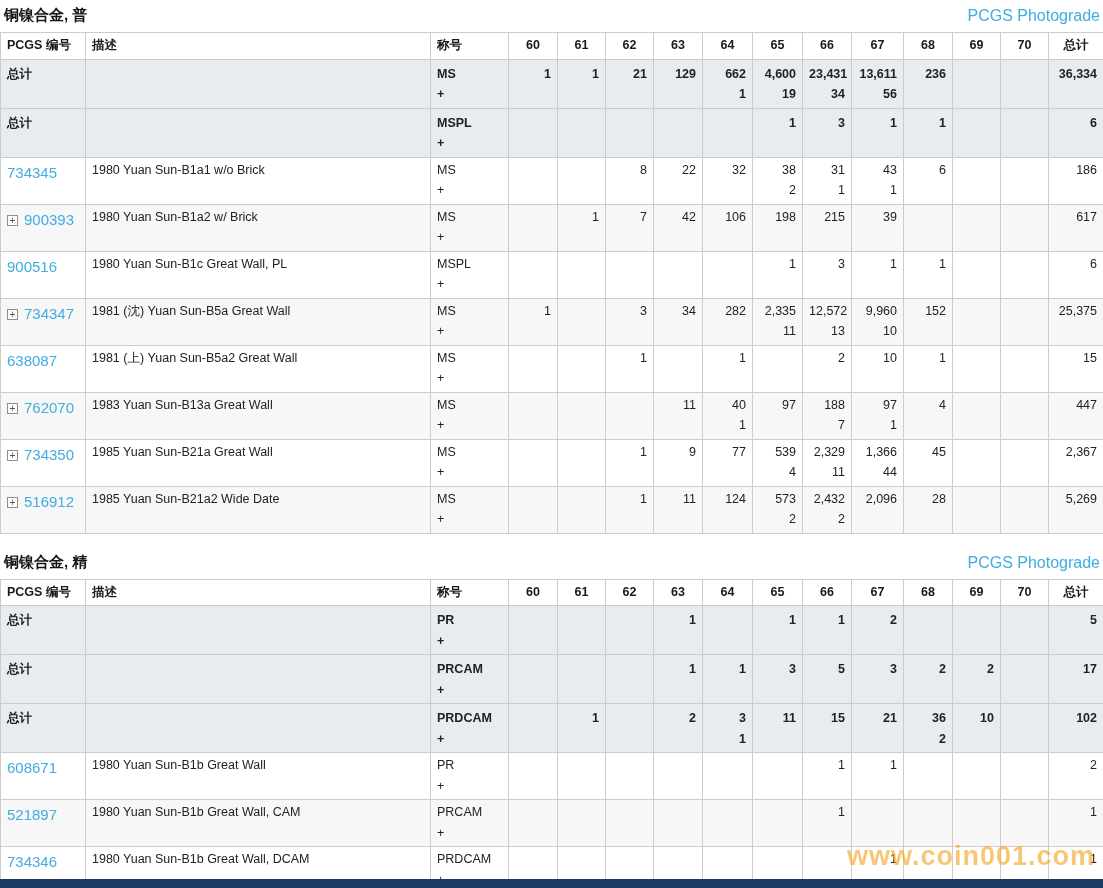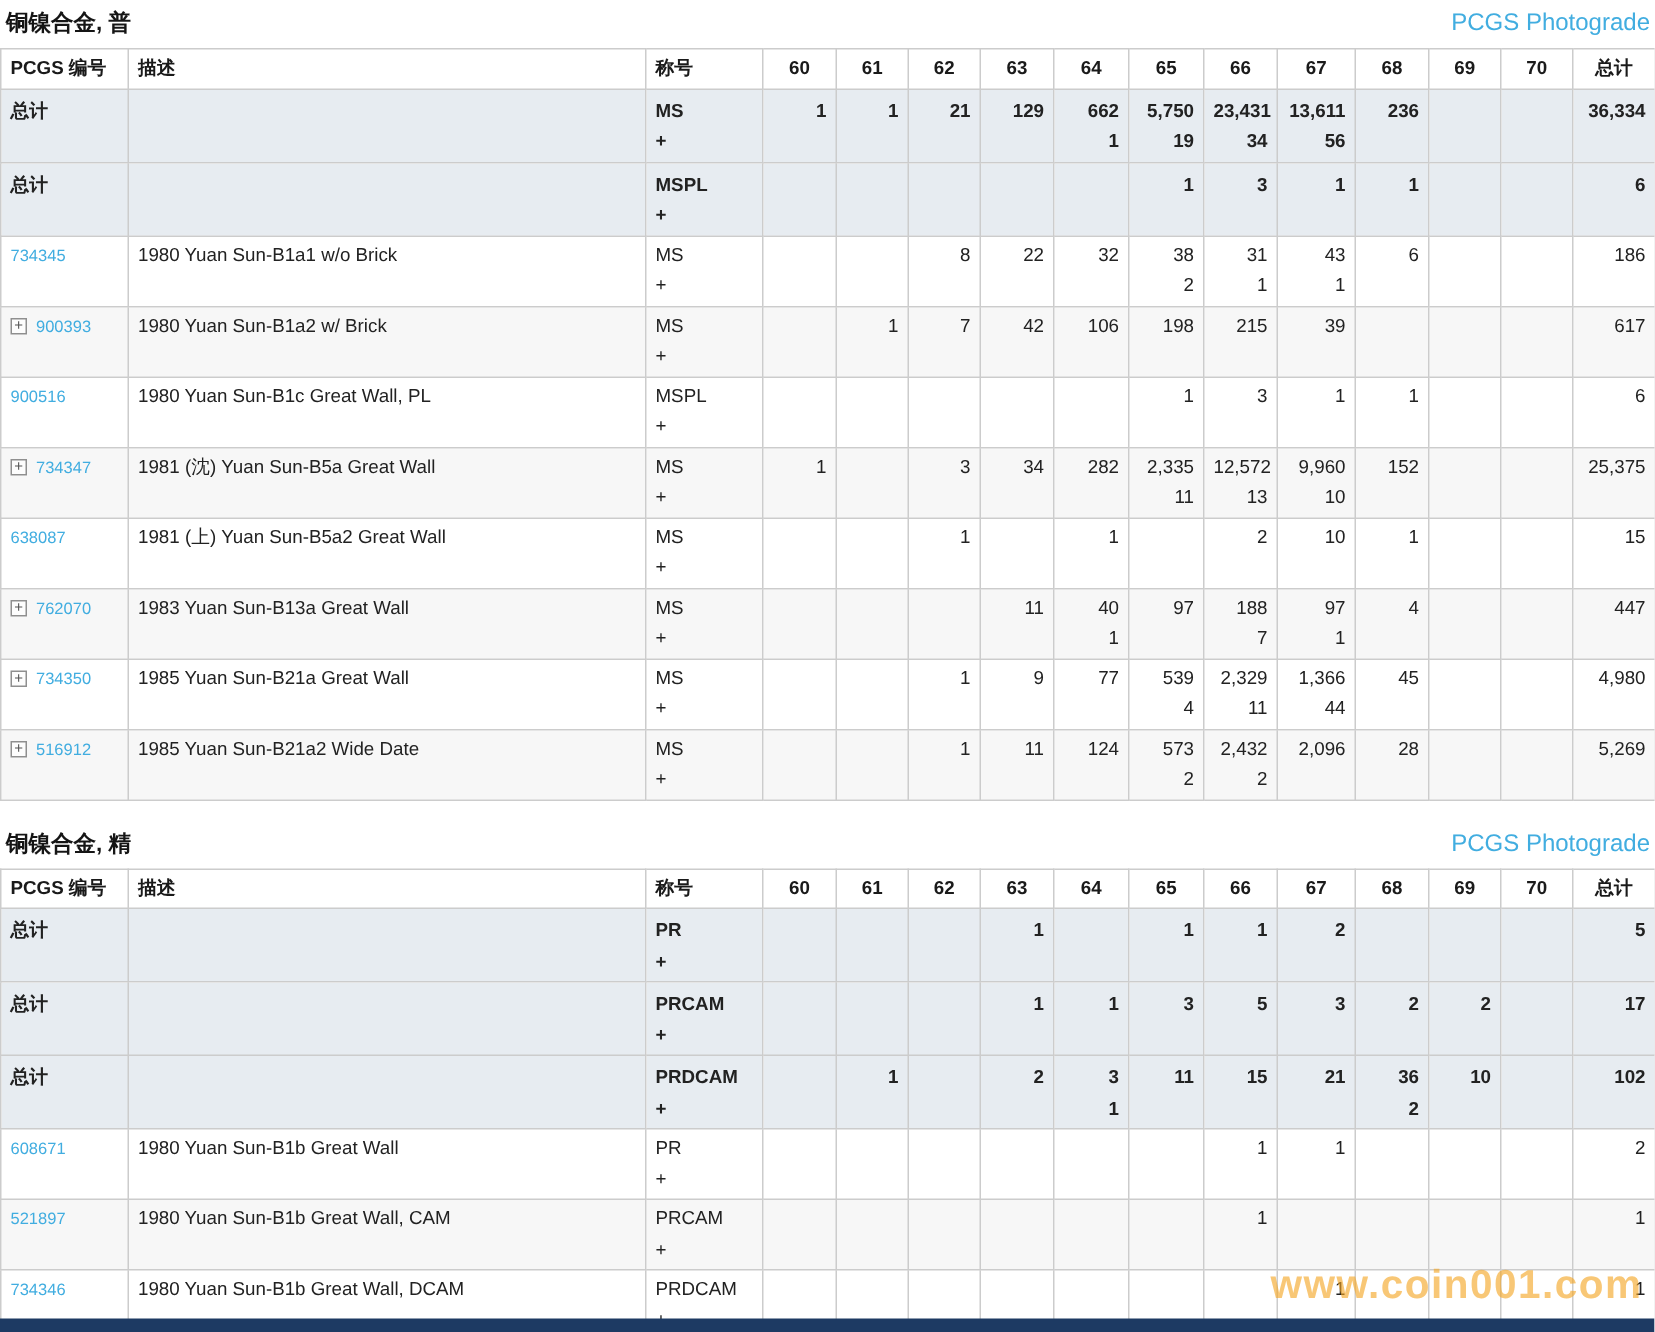--- a/index.html
+++ b/index.html
@@ -32,21 +32,21 @@
   }
   thead tr { height:24px;margin-top:48px; }
   th { font-weight:bold; text-align:left; padding:4px 6px; color:#1a1a1a; }
   th.num { text-align:center; }
   td.num { text-align:right; }
   tr.summary { background:var(--summary-bg,#e7ecf1); font-weight:bold; }
   tr.summary td { padding-top:6px; }
   tr.summary { height:47px; }
   tr.data { height:44px; background:#ffffff; }
   tr.data.alt { background:var(--alt-bg,#f7f7f7); }
-  a.pcgs-num { color:var(--link,#41ade0); text-decoration:none; cursor:pointer; font-size:11px; }
+  a.pcgs-num { color:var(--link,#41ade0); text-decoration:none; cursor:pointer; font-size:15px; }
   .exp {
     display:inline-flex; align-items:center; justify-content:center;
     width:11px; height:11px; border:1px solid #8f8f8f; background:#fdfdfd;
     font-size:10px; line-height:10px; color:#555; font-weight:normal;
     margin-right:6px; vertical-align:1px; cursor:pointer;
   }
   .plus-line { margin-top:3px; }
   .des-plus { margin-top:3px; }
   section.tbl2 { margin-top:13px; }
   .watermark {
@@ -125,21 +125,21 @@
               <div>21</div>
             </td>
             <td class="num">
               <div>129</div>
             </td>
             <td class="num">
               <div>662</div>
               <div class="plus-line">1</div>
             </td>
             <td class="num">
-              <div>5,750</div>
+              <div>4,600</div>
               <div class="plus-line">19</div>
             </td>
             <td class="num">
               <div>23,431</div>
               <div class="plus-line">34</div>
             </td>
             <td class="num">
               <div>13,611</div>
               <div class="plus-line">56</div>
             </td>
@@ -426,21 +426,21 @@
             <td class="num">
               <div>1,366</div>
               <div class="plus-line">44</div>
             </td>
             <td class="num">
               <div>45</div>
             </td>
             <td class="num"></td>
             <td class="num"></td>
             <td class="num">
-              <div>4,980</div>
+              <div>2,367</div>
             </td>
           </tr>
           <tr class="data alt">
             <td><span class="exp">+</span><a class="pcgs-num">516912</a></td>
             <td>1985 Yuan Sun-B21a2 Wide Date</td>
             <td>
               <div class="des-main">MS</div>
               <div class="des-plus">+</div>
             </td>
             <td class="num"></td>

